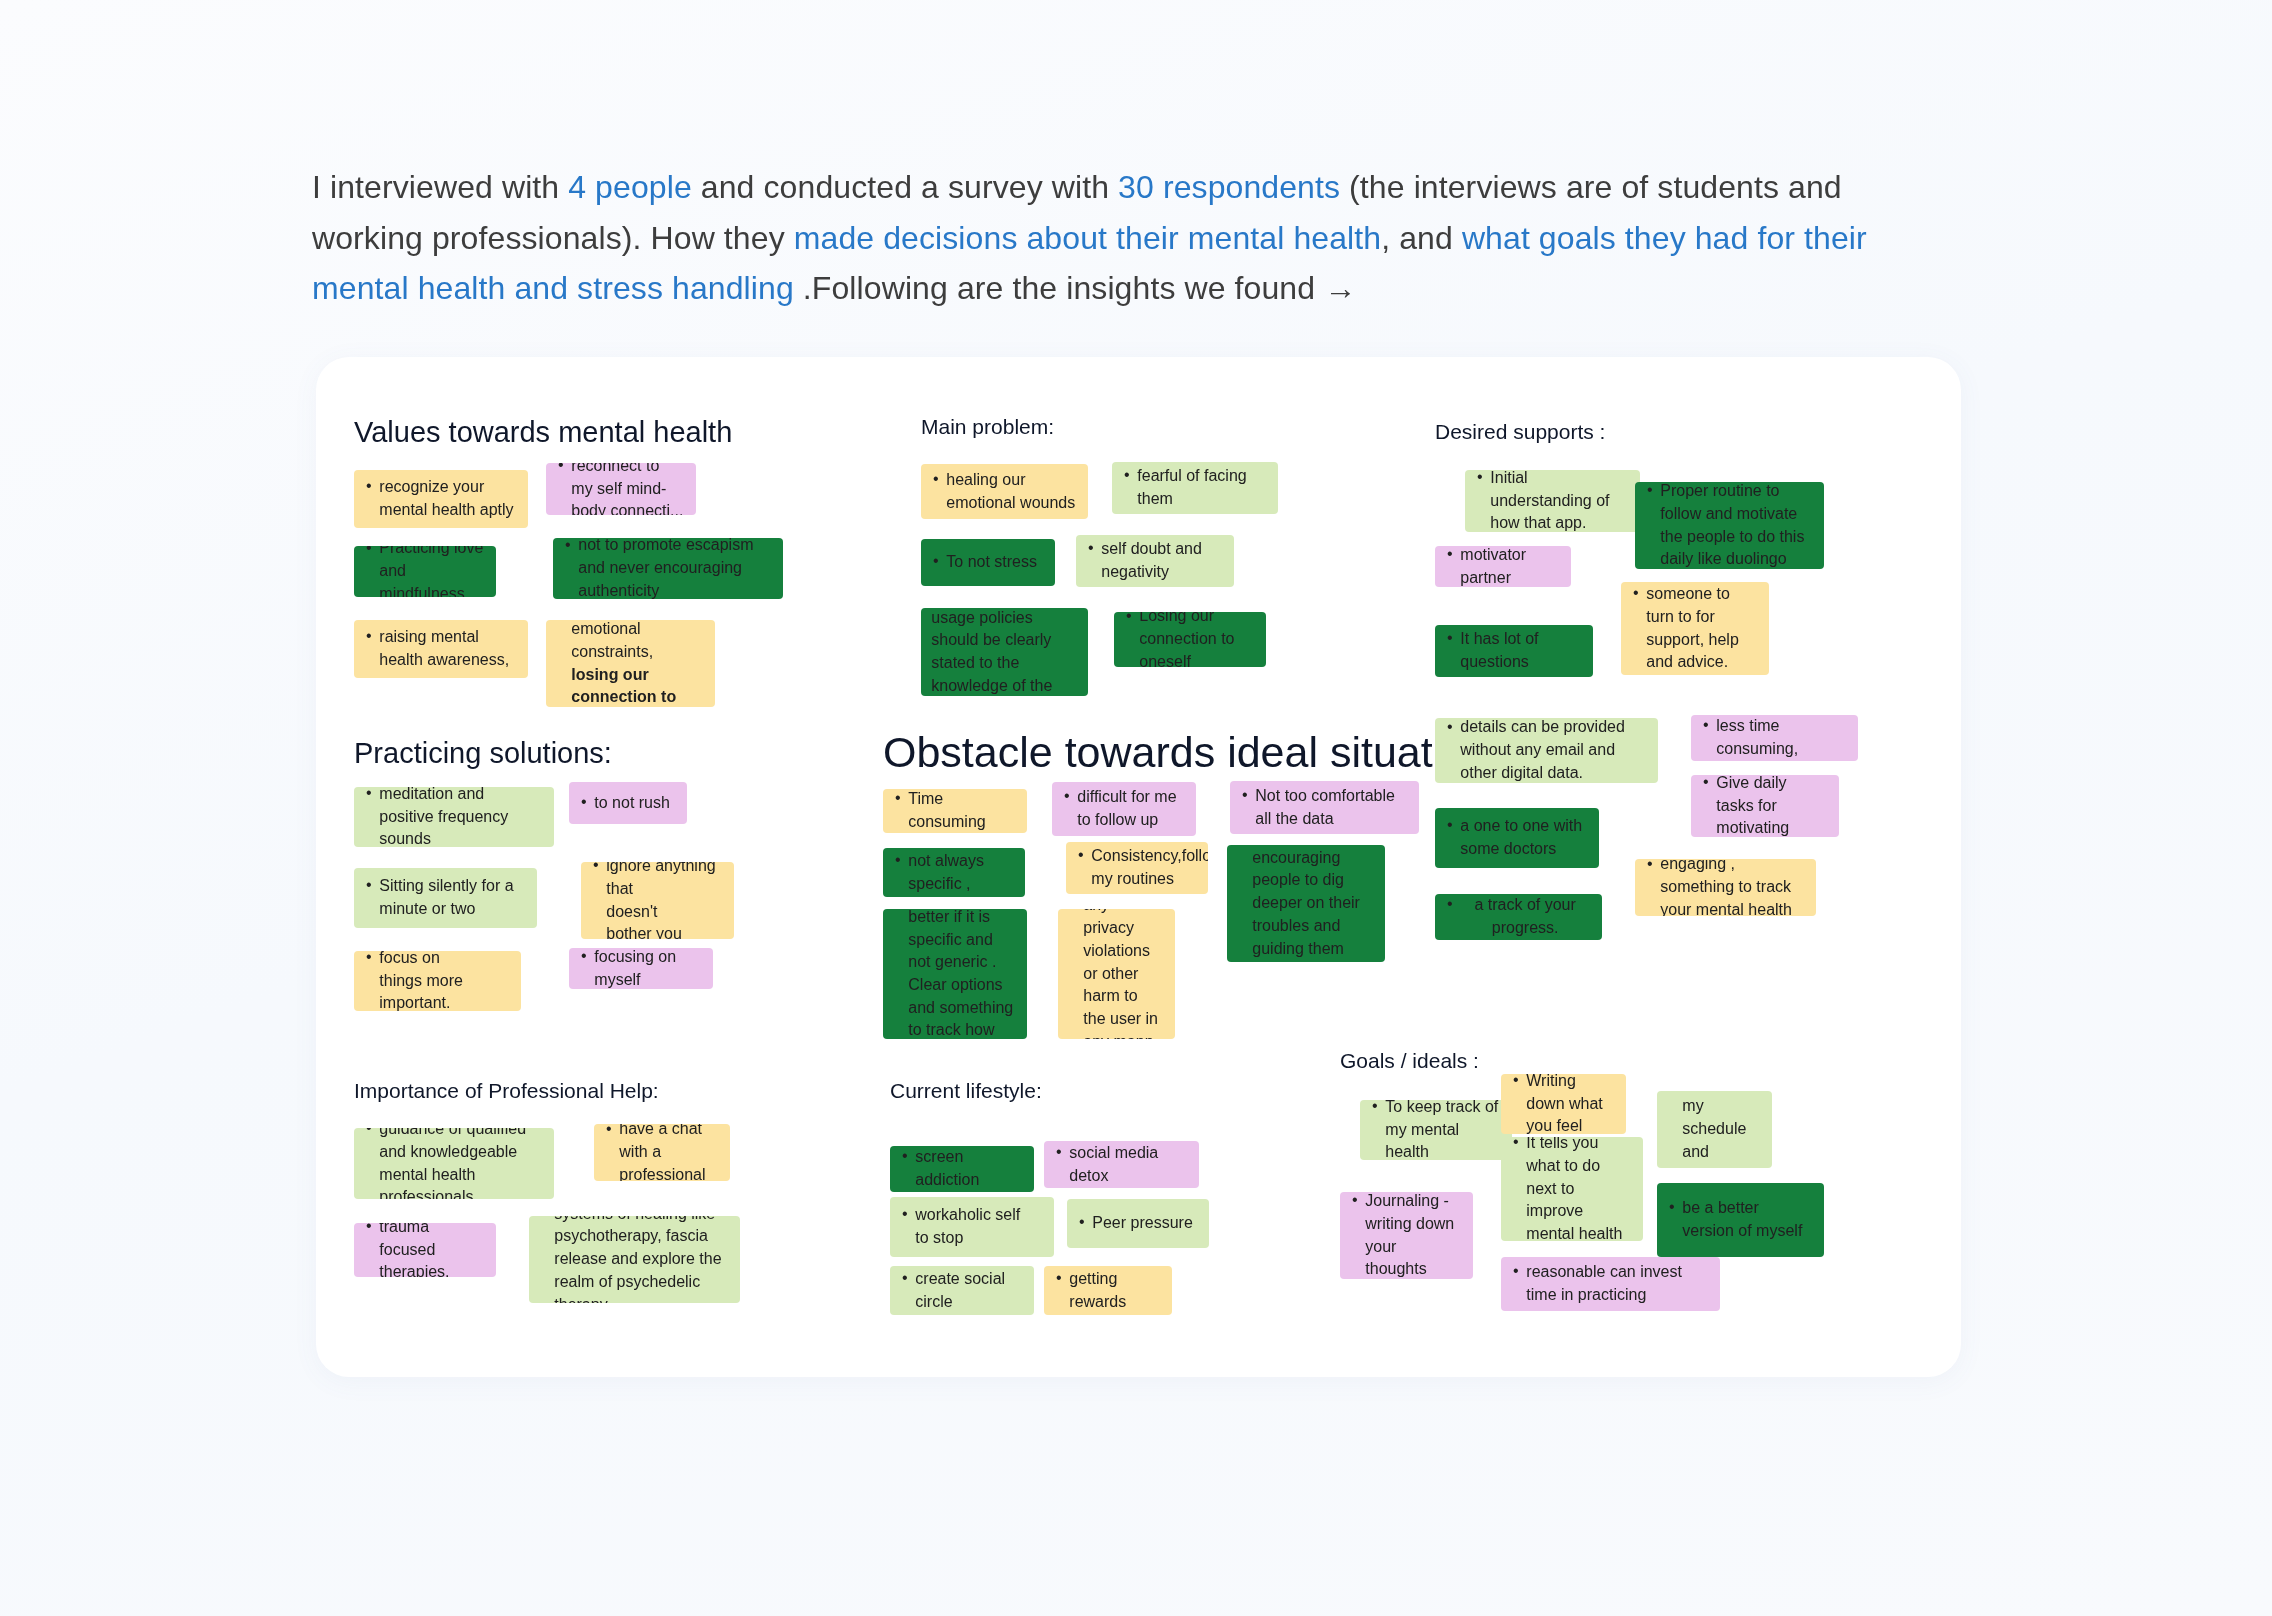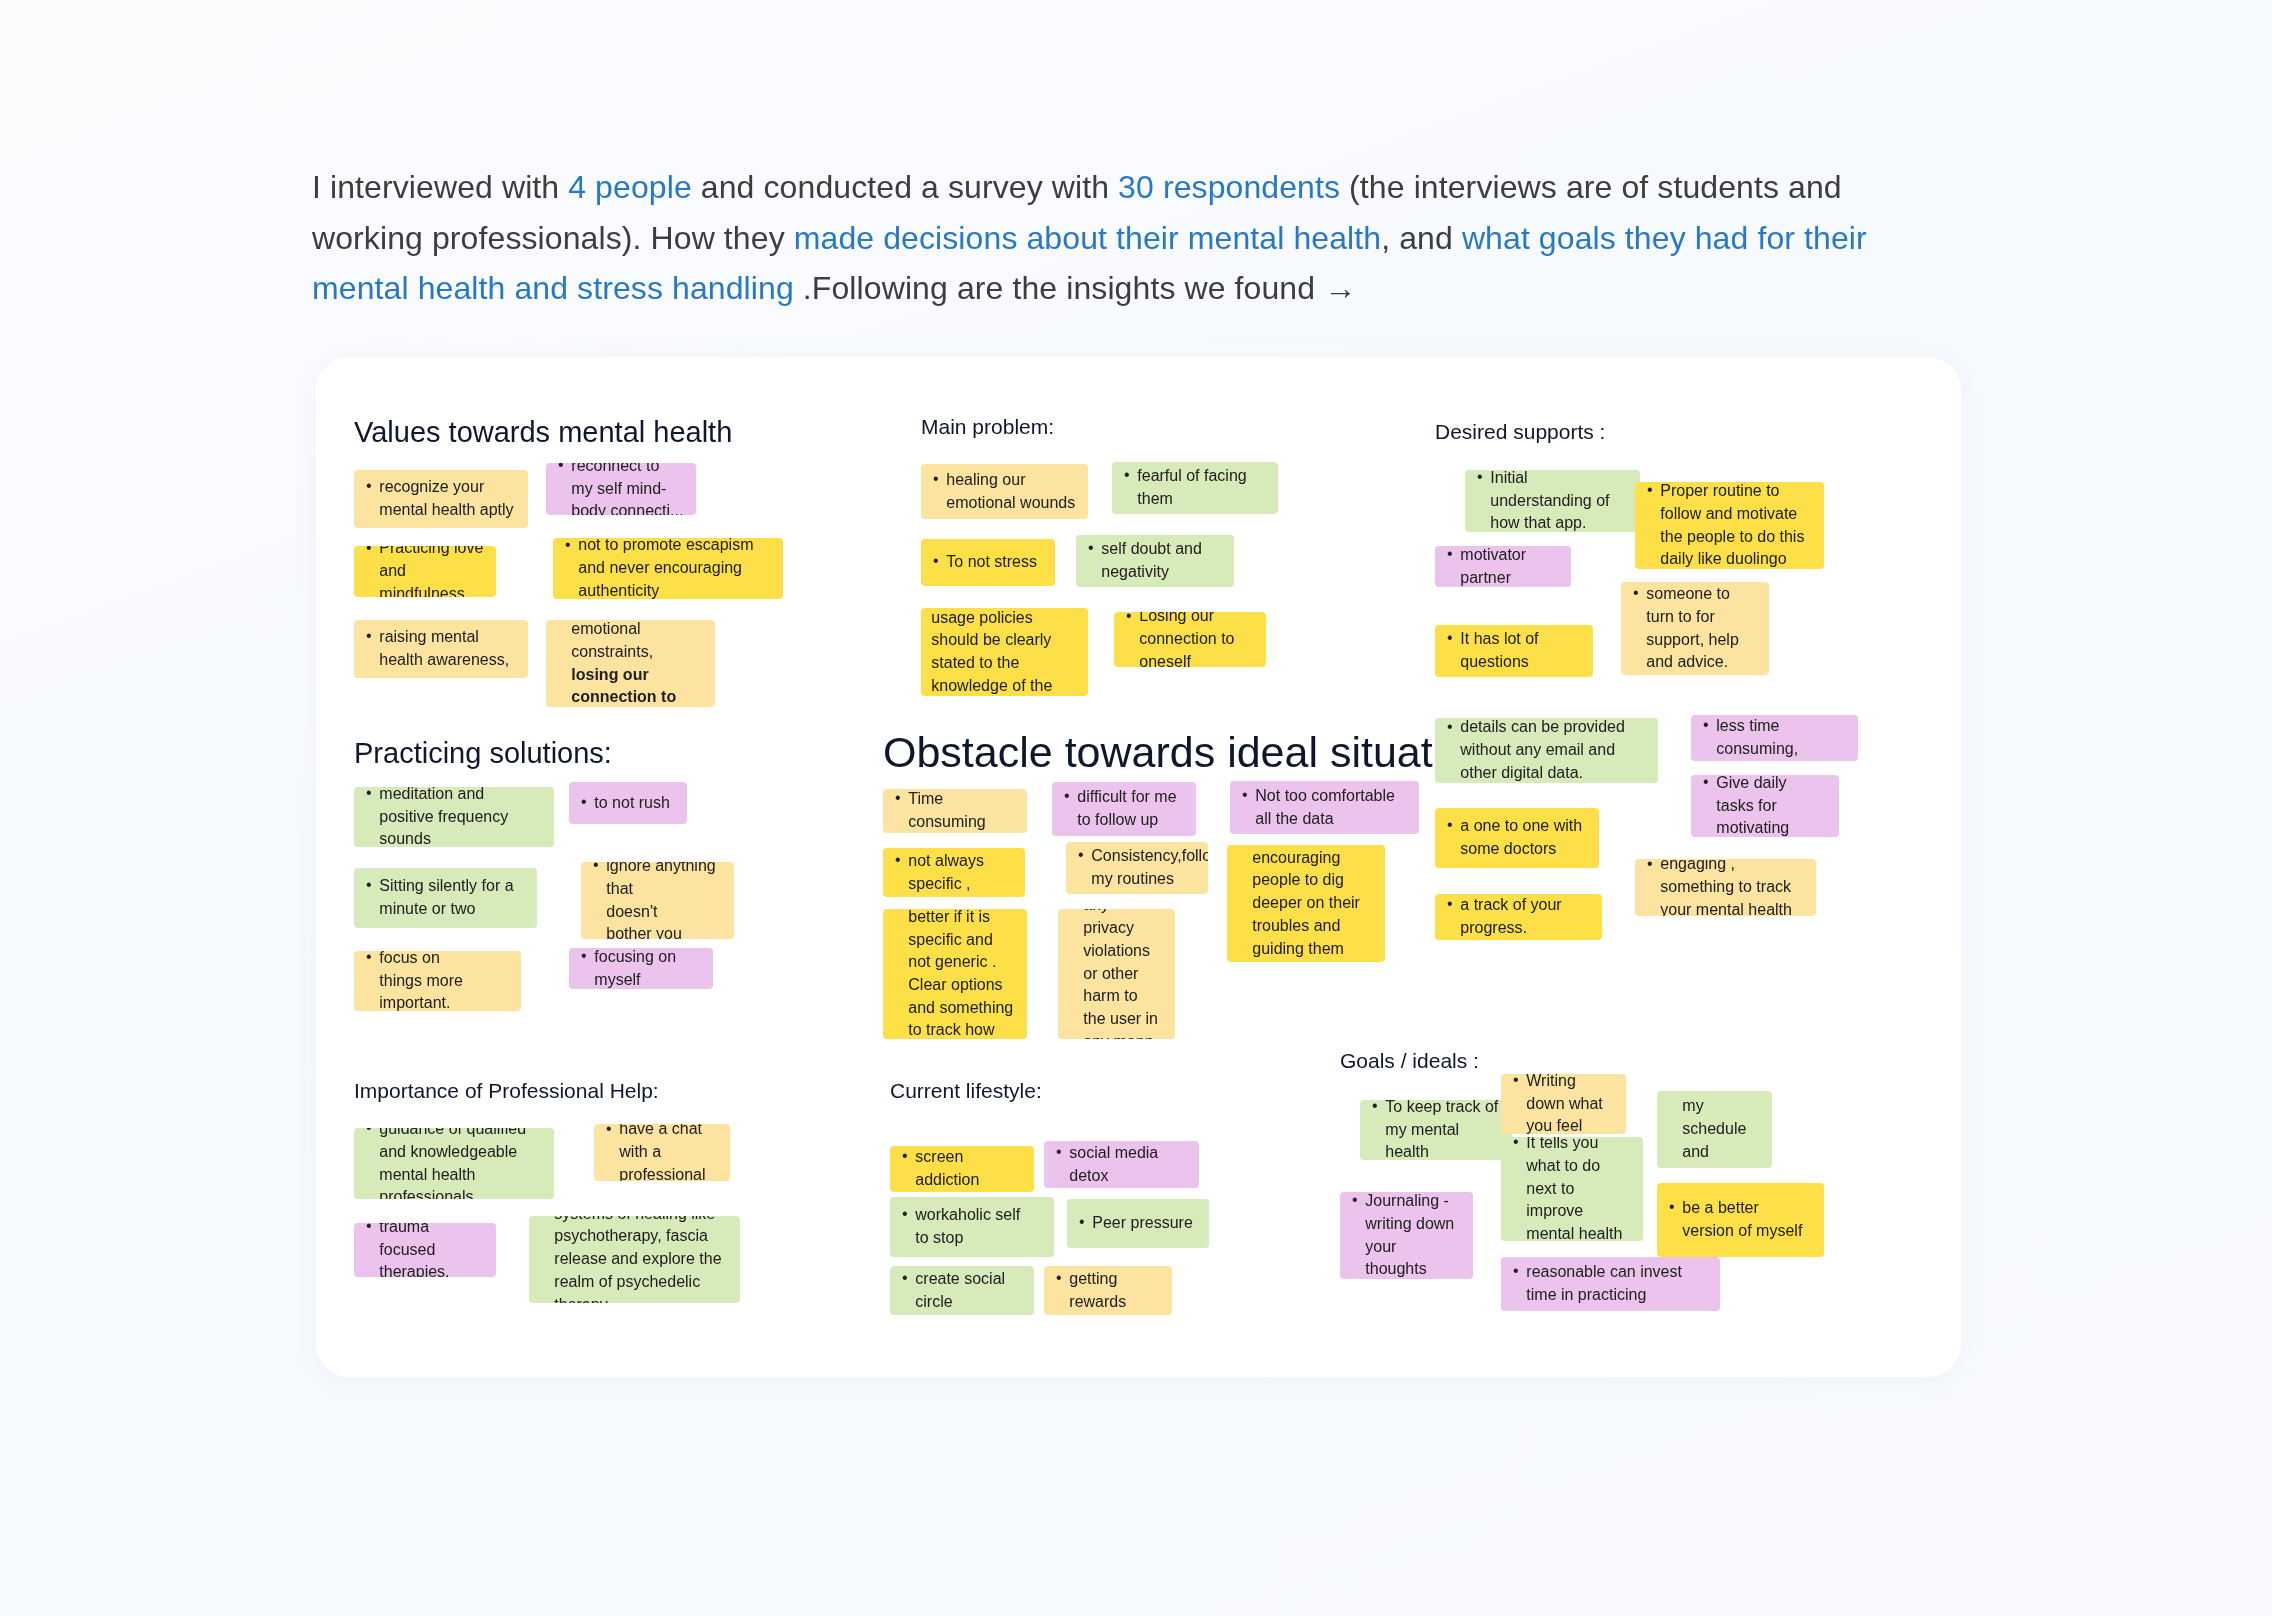--- a/index.html
+++ b/index.html
@@ -69,21 +69,21 @@
     content: "•";
     position: absolute;
     left: 1.6px; top: -0.8px;
     font-size: 16px;
     line-height: 1.42;
   }
   .note .plain { width:100%; }
   .note b { font-weight: 700; }
 
   .y { background:#fce3a0; }
-  .b { background:#fde047; }
+  .b { background:#15803d; }
   .g { background:#d7eaba; }
   .p { background:#ebc3ec; }
   .vcenter { align-items: center; }
 
   
   #caption {
     position: absolute;
     left: 0; top: 1403px;
     width: 2273px;
     text-align: center;
@@ -431,21 +431,21 @@
           </ul>
         </div>
     </div>
     <div class="note y vcenter" style="left:1319px; top:502px; width:181px; height:57px;">
       <div class="bullets">
           <ul>
             <li>engaging , something to track your mental health</li>
           </ul>
         </div>
     </div>
-    <div class="note b vcenter" style="left:1119px; top:537px; width:167px; height:46px;">
+    <div class="note b vcenter" style="left:1119px; top:537px; width:167px; height:46px;text-align:center;">
       <div class="bullets">
           <ul>
             <li>a track of your progress.</li>
           </ul>
         </div>
     </div>
 
     <div class="hd small" style="left:1024px; top:692px;">Goals / ideals :</div>
 
     <div class="note g vcenter" style="left:1044px; top:743px; width:152px; height:60px;">

